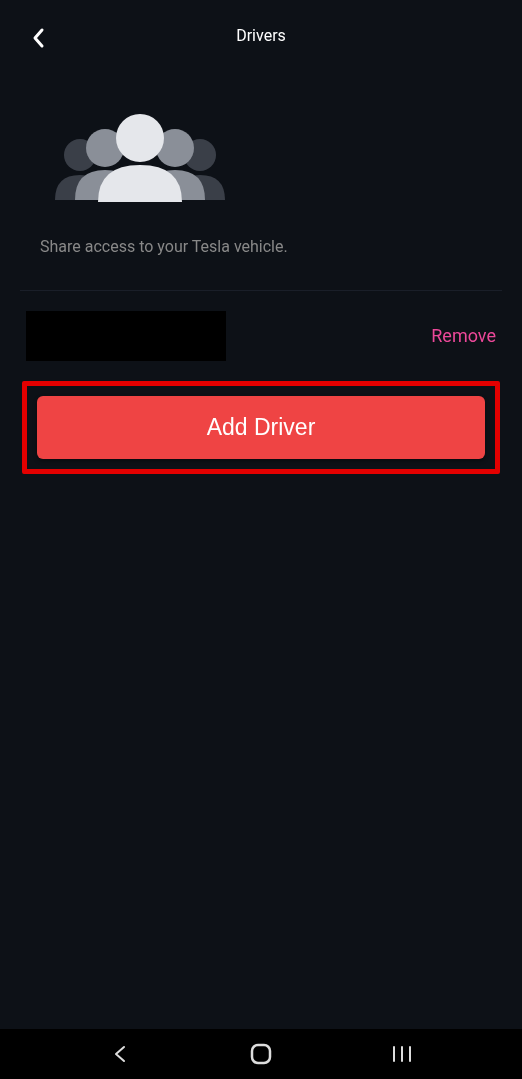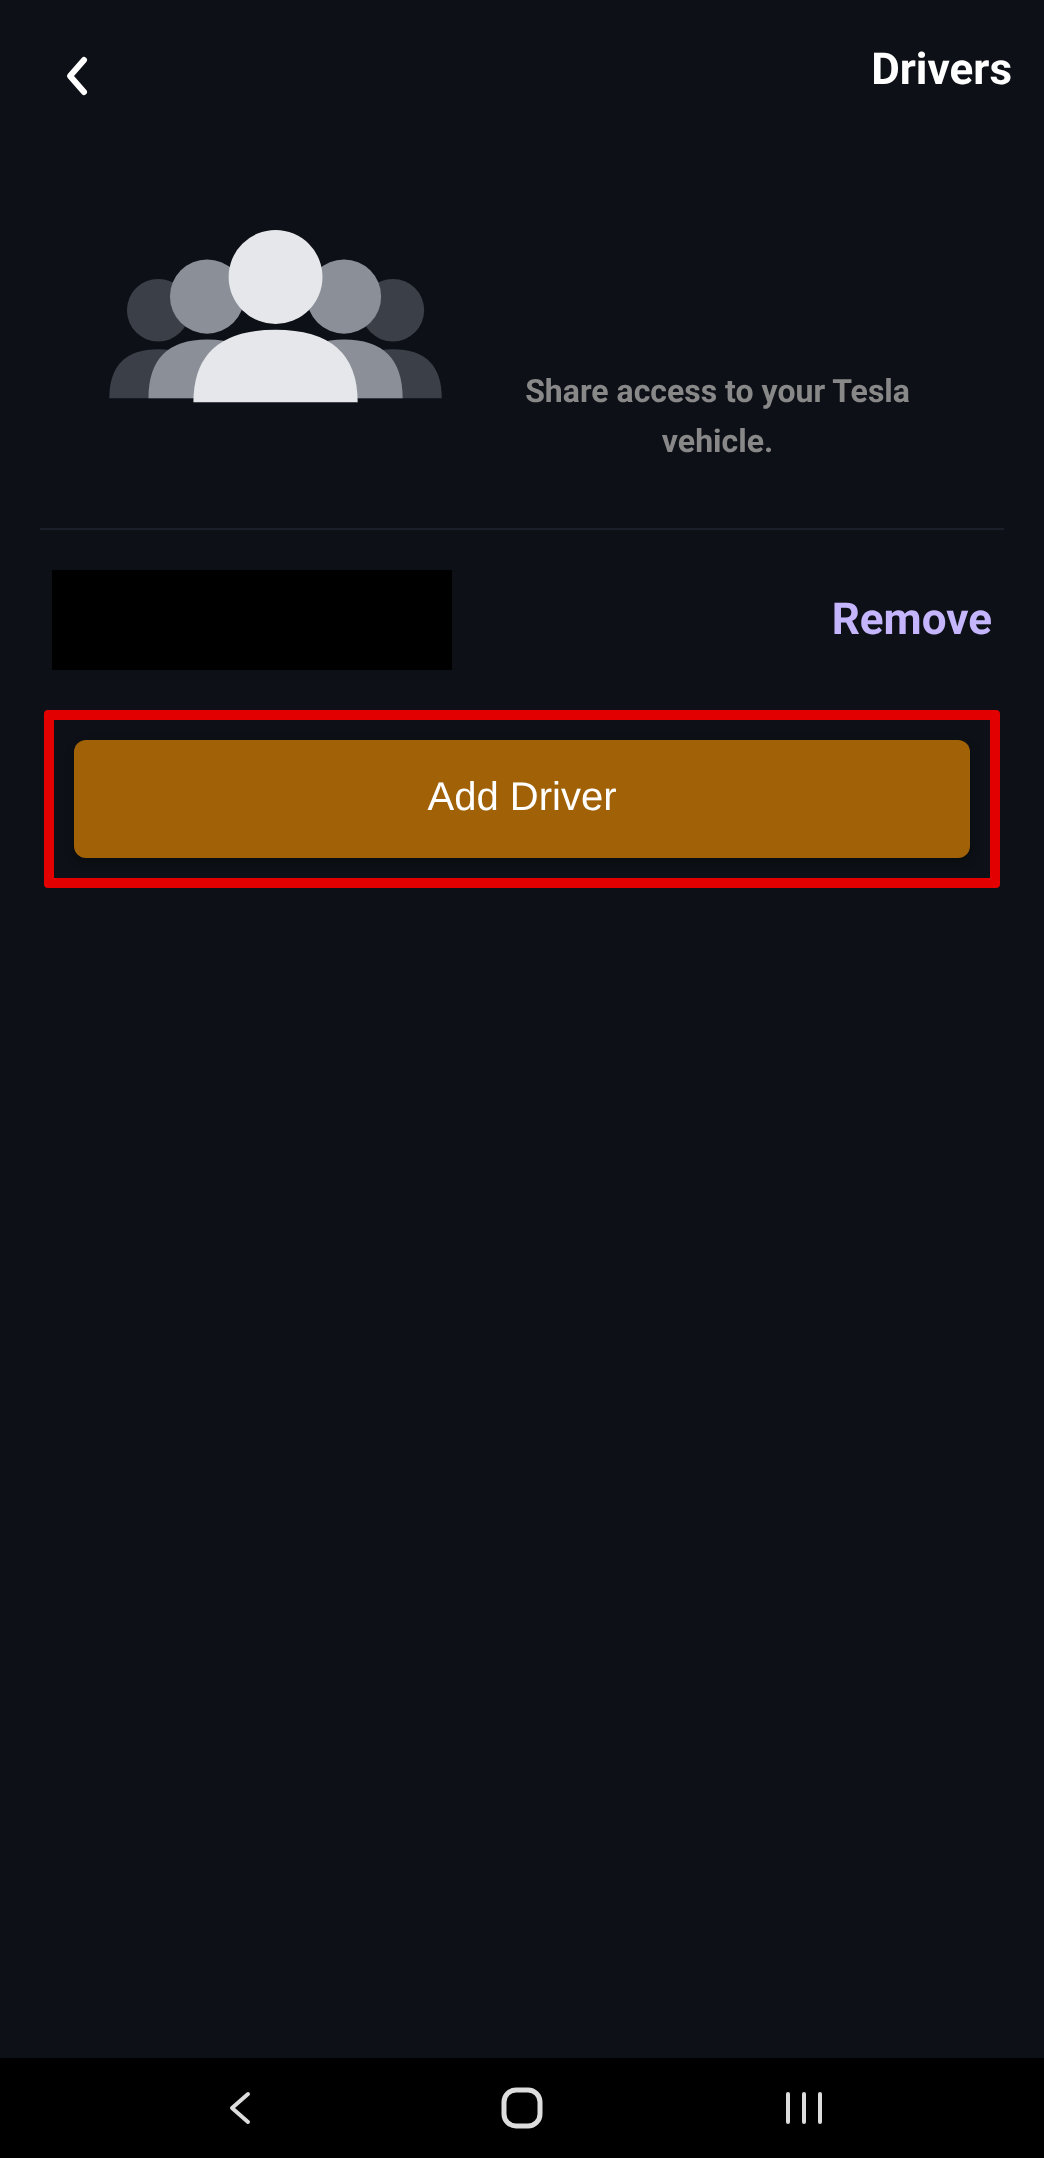--- a/index.html
+++ b/index.html
@@ -29,30 +29,29 @@
       top: 23px;
       width: 30px;
       height: 30px;
       display: flex;
       align-items: center;
       justify-content: center;
       cursor: pointer;
     }
     .header-title {
       flex: 1;
-      text-align: right;
-      font-size: 22px;
-      font-weight: 700;
+      text-align: center;
+      font-size: 16px;
+      font-weight: 400;
     }
     .hero {
       display: flex;
-      flex-direction: row;
-      align-items: flex-end;
+      flex-direction: column;
+      align-items: flex-start;
       padding: 40px 40px 30px;
-      font-weight: bold;
     }
     .group-icon {
       width: 200px;
       height: 100px;
       margin-bottom: 24px;
     }
     .hero-text {
       color: #888;
       font-size: 16px;
       text-align: center;
@@ -69,39 +68,39 @@
       justify-content: space-between;
       padding: 20px 26px 20px 26px;
       height: 90px;
     }
     .driver-name {
       background: #000;
       width: 200px;
       height: 50px;
     }
     .remove-link {
-      color: #c4b5fd;
-      font-size: 22px;
-      font-weight: 700;
+      color: #ec4899;
+      font-size: 18px;
+      font-weight: 400;
       cursor: pointer;
     }
     .highlight-box {
       border: 5px solid #e30000;
       margin: 0 22px;
       padding: 10px;
       border-radius: 2px;
     }
     .add-button {
       width: 100%;
-      background: #a16207;
+      background: #ef4444;
       color: #fff;
       border: none;
       border-radius: 6px;
       padding: 18px;
-      font-size: 20px;
+      font-size: 23px;
       font-weight: 500;
       cursor: pointer;
       box-shadow: 0 2px 4px rgba(0,0,0,0.4);
     }
     .nav-bar {
       position: absolute;
       bottom: 0;
       left: 0;
       right: 0;
       height: 50px;

